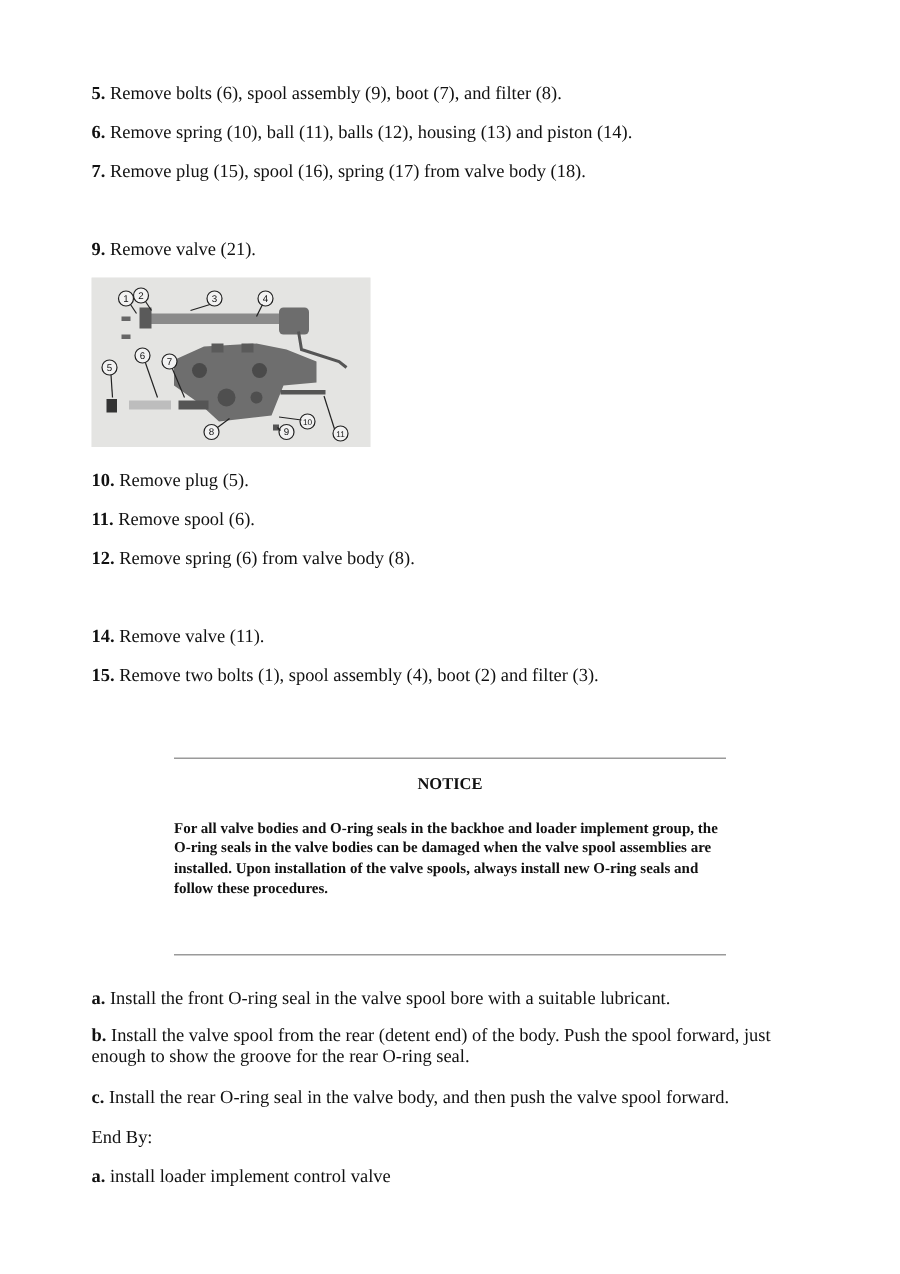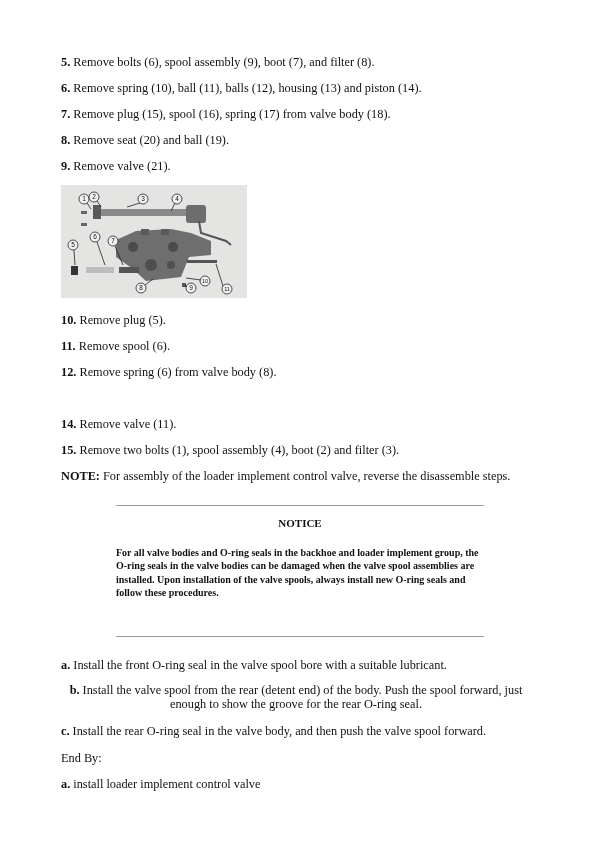--- a/index.html
+++ b/index.html
@@ -62,39 +62,35 @@
       top: 546px;
       font-weight: bold;
       font-size: 10px;
       line-height: 13.3px;
     }
     .wrap {
       position: absolute;
       left: 61px;
       width: 470px;
       line-height: 14px;
-      text-align: center;
     }
   </style>
 </head>
 <body>
 
 <div class="page">
 
   <div class="step" style="top:55px">
     <b>5.</b><span> Remove bolts (6), spool assembly (9), boot (7), and filter (8).</span>
   </div>
   <div class="step" style="top:81px">
     <b>6.</b><span> Remove spring (10), ball (11), balls (12), housing (13) and piston (14).</span>
   </div>
   <div class="step" style="top:107px">
     <b>7.</b><span> Remove plug (15), spool (16), spring (17) from valve body (18).</span>
-  </div>
-  <div class="step" style="top:133px">
-    <b>8.</b><span> Remove seat (20) and ball (19).</span>
   </div>
   <div class="step" style="top:159px">
     <b>9.</b><span> Remove valve (21).</span>
   </div>
 
   <div class="figure">
     <svg width="186" height="113" viewBox="0 0 186 113">
       <rect x="0" y="0" width="186" height="113" fill="#e4e4e2"></rect>
 
       <rect x="35" y="24" width="100" height="7" fill="#8a8a8a"></rect>
@@ -170,23 +166,20 @@
   <div class="step" style="top:365px">
     <b>12.</b><span> Remove spring (6) from valve body (8).</span>
   </div>
   <div class="step" style="top:417px">
     <b>14.</b><span> Remove valve (11).</span>
   </div>
   <div class="step" style="top:443px">
     <b>15.</b><span> Remove two bolts (1), spool assembly (4), boot (2) and filter (3).</span>
   </div>
 
-  <div class="step" style="top:469px">
-    <b>NOTE:</b><span> For assembly of the loader implement control valve, reverse the disassemble steps.</span>
-  </div>
 
   <div class="rule" style="top:505px"></div>
   <div class="notice-title">NOTICE</div>
   <div class="notice-body">For all valve bodies and O-ring seals in the backhoe and loader implement group, the O-ring seals in the valve bodies can be damaged when the valve spool assemblies are installed. Upon installation of the valve spools, always install new O-ring seals and follow these procedures.</div>
   <div class="rule" style="top:636px"></div>
 
   <div class="step" style="top:658px">
     <b>a.</b><span> Install the front O-ring seal in the valve spool bore with a suitable lubricant.</span>
   </div>
   <div class="wrap" style="top:684px; line-height:13.5px;">

